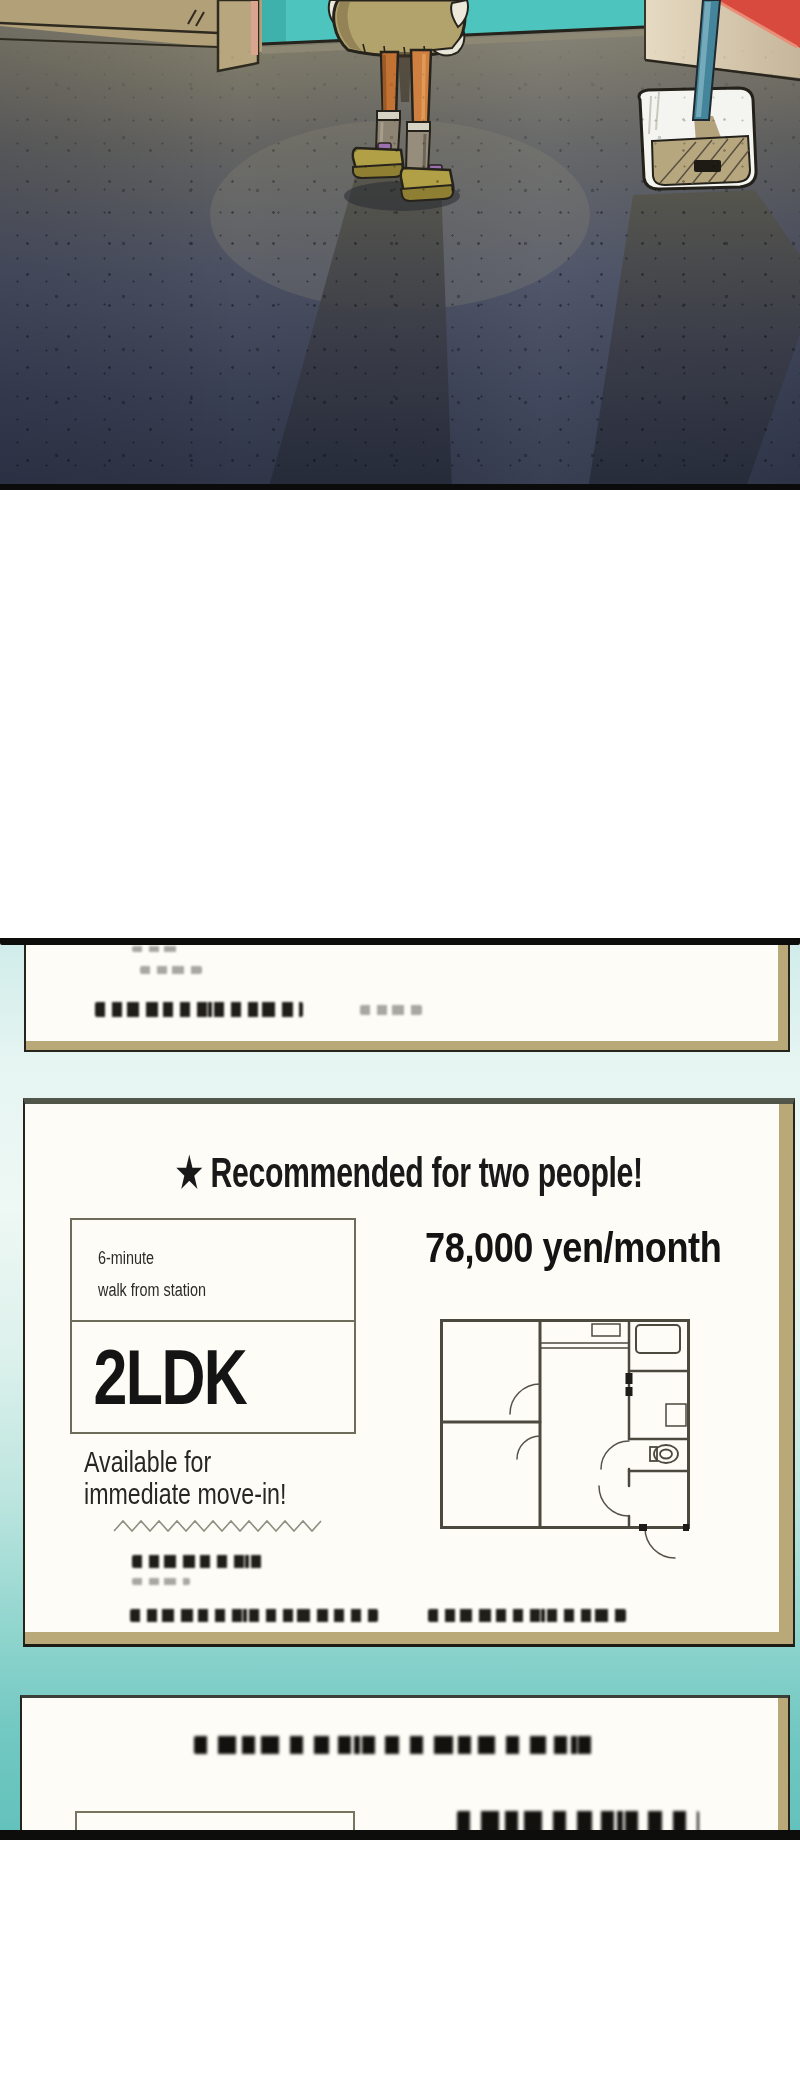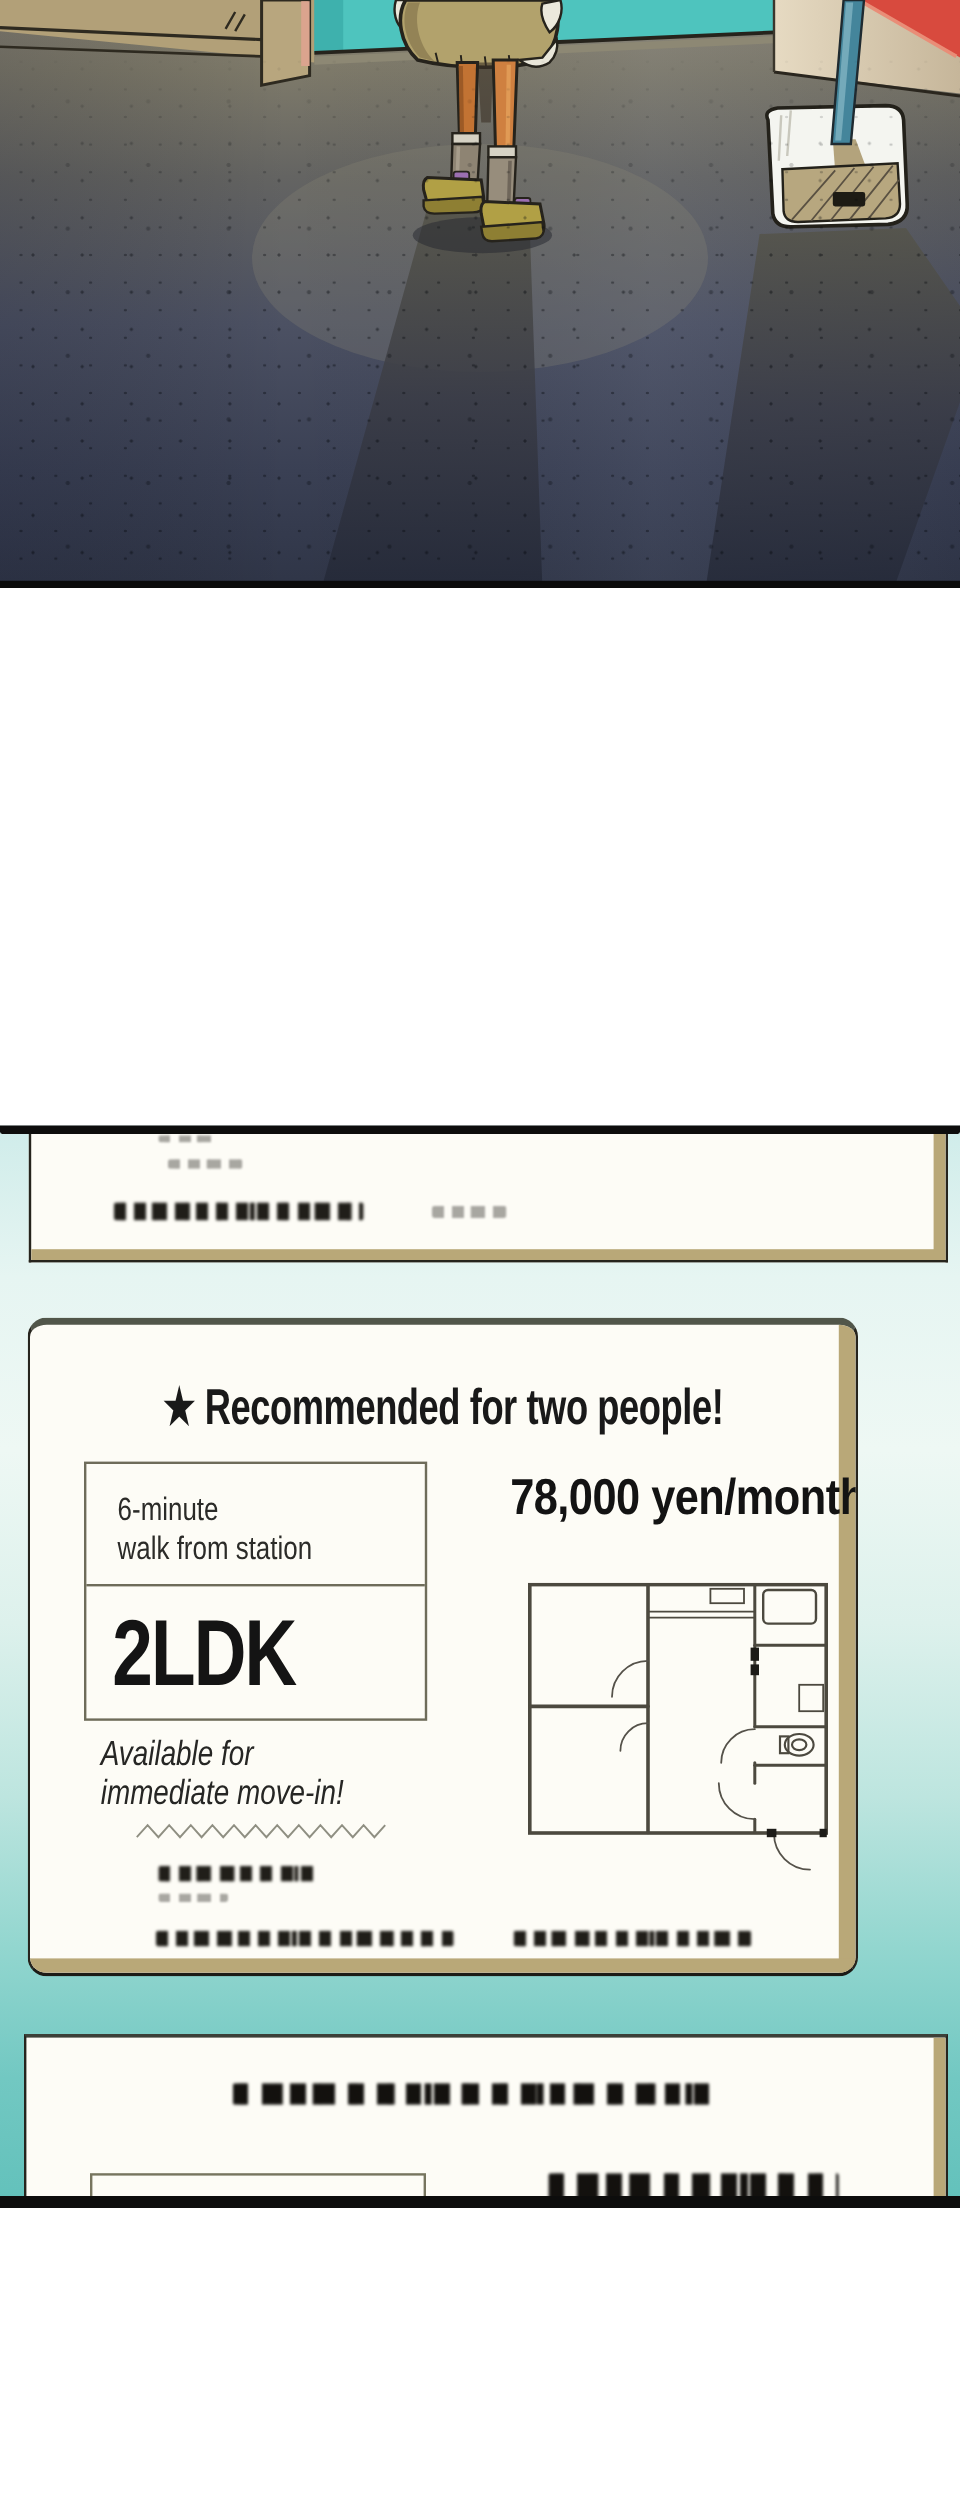--- a/index.html
+++ b/index.html
@@ -21,46 +21,46 @@
   
   .flyer-section{position:absolute;left:0;top:938px;width:800px;height:902px;
     background:linear-gradient(180deg,#cfecea 0%,#e6f5f2 14%,#eef8f4 30%,#ddf1ec 46%,
                #bde5df 62%,#92d6cf 76%,#72c8c2 88%,#62c1bb 100%);}
   .black-line{position:absolute;left:0;width:100%;background:#0d0d0c;z-index:30;}
   .black-line.top{top:0;height:7px;border-radius:0 0 2px 2px;}
   .black-line.bottom{top:892px;height:10px;}
   .card{position:absolute;background:#fdfcf6;border:2px solid #26241d;box-sizing:border-box;overflow:hidden;}
   .trim{position:absolute;background:#b9a878;}
   .card-top{left:24px;top:4px;width:766px;height:110px;border-top:none;}
-  .card-main{left:23px;top:160px;width:692px;height:549px;border-top:6px solid #51564a;border-bottom:3px solid #1c1b16;border-radius:16px;}
+  .card-main{left:23px;top:160px;width:772px;height:549px;border-top:6px solid #51564a;border-bottom:3px solid #1c1b16;}
   .card-bottom{left:20px;top:757px;width:770px;height:145px;border-bottom:none;border-top:3px solid #3c4038;}
   
   .brow{position:absolute;filter:blur(1.2px);border-radius:2px;
     background-image:repeating-linear-gradient(90deg,#201e19 0 10px, rgba(0,0,0,0) 10px 17px),
                      repeating-linear-gradient(90deg,#201e19 0 4px, rgba(0,0,0,0) 4px 27px);
     background-position:0 0,5px 3px;}
   .brow.faint{opacity:.38;filter:blur(1px);}
   .brow.big{filter:blur(1.4px);
     background-image:repeating-linear-gradient(90deg,#13110e 0 13px, rgba(0,0,0,0) 13px 24px),
                      repeating-linear-gradient(90deg,#13110e 0 6px, rgba(0,0,0,0) 6px 31px);}
   
   .cond{display:inline-block;transform:scaleX(.72);transform-origin:center;white-space:nowrap;}
   .condL{display:inline-block;transform:scaleX(.8);transform-origin:left center;white-space:nowrap;}
   .headline{position:absolute;left:0;top:44px;width:100%;text-align:center;
     font-size:42px;font-weight:700;color:#191919;letter-spacing:-.5px;}
   .info-box{position:absolute;left:45px;top:114px;width:286px;height:216px;
     border:2px solid #6e6c5a;box-sizing:border-box;}
   .info-box .cell-top{height:102px;border-bottom:2px solid #6e6c5a;box-sizing:border-box;
-    padding:22px 0 0 26px;font-size:27px;line-height:32px;color:#2b2b28;}
+    padding:22px 0 0 26px;font-size:18px;line-height:32px;color:#2b2b28;}
   .info-box .cell-bottom{height:110px;display:flex;align-items:center;justify-content:flex-start;}
   .layout-type{font-size:78px;font-weight:700;color:#141414;transform:scaleX(.78);letter-spacing:-2px;}
   .price{position:absolute;left:348px;top:120px;width:400px;text-align:center;
     font-size:42px;font-weight:700;color:#131313;}
   .price span{display:inline-block;transform:scaleX(.86);white-space:nowrap;letter-spacing:-.5px;}
-  .avail{position:absolute;left:59px;top:342px;font-size:29px;line-height:32px;color:#262624;font-style:italic;}
+  .avail{position:absolute;left:59px;top:342px;font-size:29px;line-height:32px;color:#262624;}
   .zigzag{position:absolute;left:87px;top:412px;}
   .outline-box{position:absolute;left:53px;top:113px;width:280px;height:45px;
     border:2px solid #77755f;box-sizing:border-box;}
 </style>
 </head>
 <body>
 
 <div class="page">
 
   <section class="scene">

